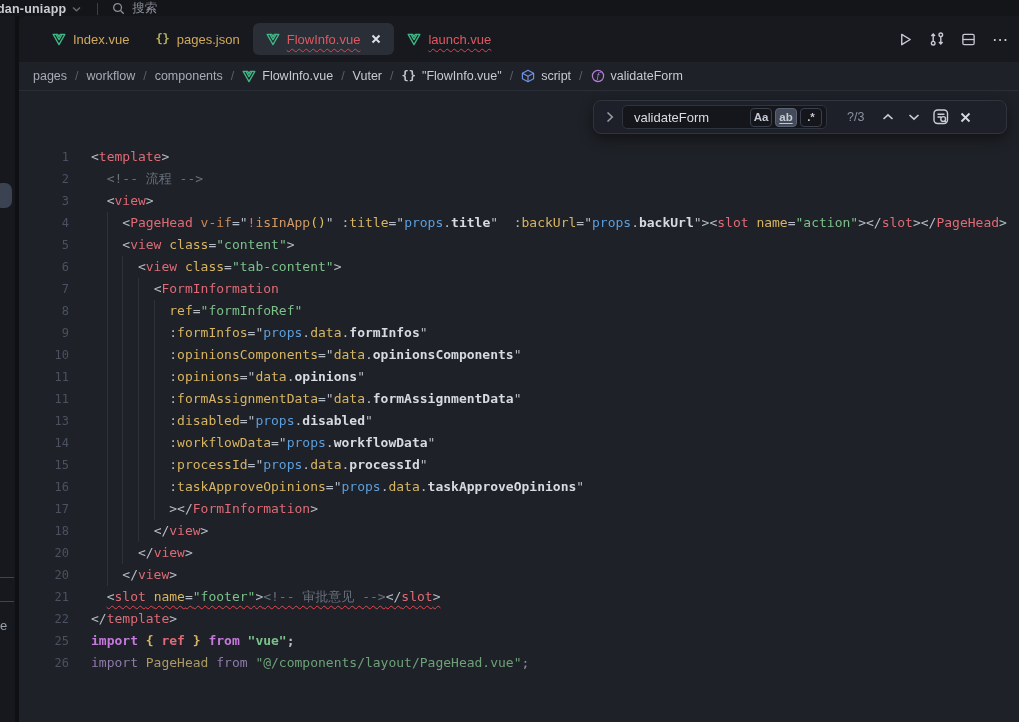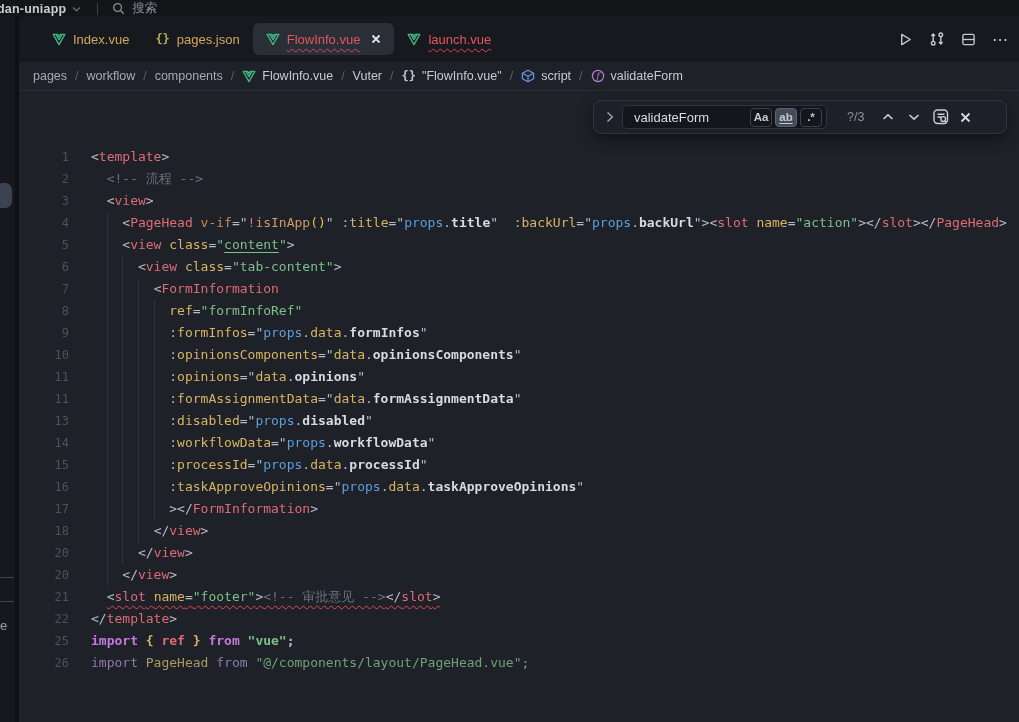--- a/index.html
+++ b/index.html
@@ -44,21 +44,21 @@
 
   
   .code-area { position:absolute; left:0; top:55px; right:0; }
   .code-row { position:relative; height:22px; }
   .ln { position:absolute; left:0; top:0; width:50px; text-align:right; color:#4b5160;
         font-family:"DejaVu Sans Mono",monospace; font-size:12px; line-height:22px; }
   .src { position:absolute; left:72px; top:0; font-family:"DejaVu Sans Mono","Liberation Mono",monospace;
          font-size:13px; line-height:22px; white-space:pre; }
   .guide { position:absolute; top:0; bottom:0; width:1px; background:#2e323b; }
   .seg-b { font-weight:700; }
-  .seg-u { text-decoration:underline; text-underline-offset:3px;margin-top:20px; }
+  .seg-u { text-underline-offset:3px;margin-top:20px; }
   .wavy-err { text-decoration:underline wavy #e3494f; text-decoration-thickness:1px; text-underline-offset:4px; }
 
   
   .find-widget { position:absolute; left:593px; top:100px; width:414px; height:34px; background:#1d2028;
                  border:1px solid #30343e; border-radius:8px; box-shadow:0 5px 14px rgba(0,0,0,.45);
                  display:flex; align-items:center; padding:0 10px; z-index:30; }
   .find-expand { display:flex; margin:0 8px 0 2px; }
   .find-input { width:205px; height:24px; background:#14161b; border:1px solid #2e333d; border-radius:5px;
                 display:flex; align-items:center; padding:0 4px 0 11px; }
   .find-query { flex:1; color:#d9dce2; font-size:13px; }

